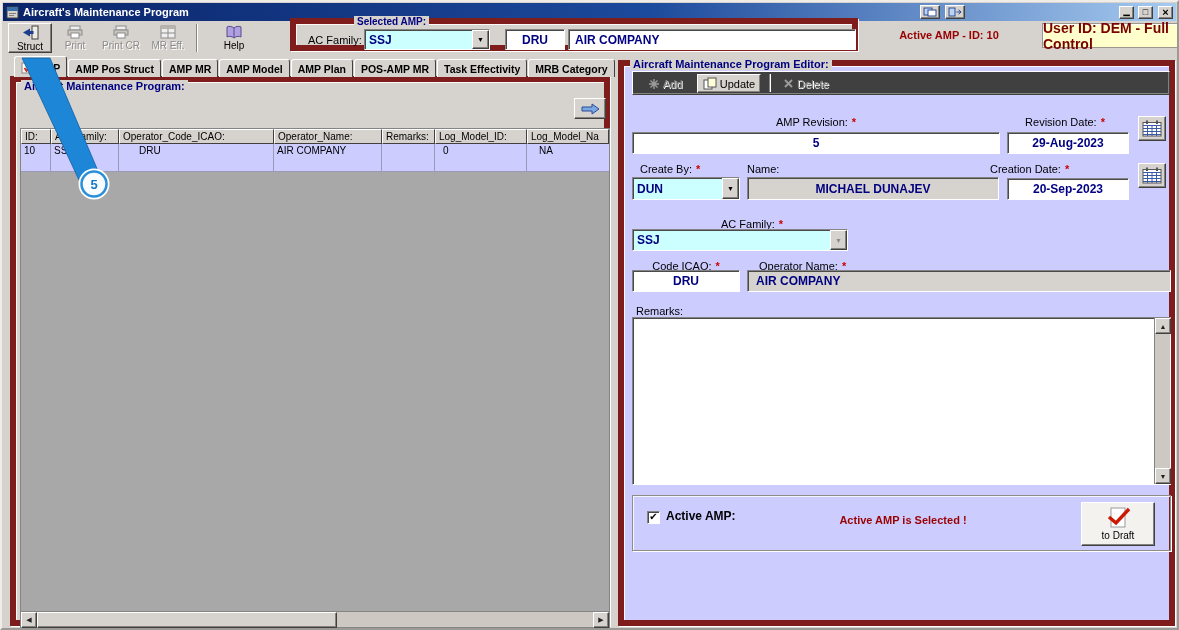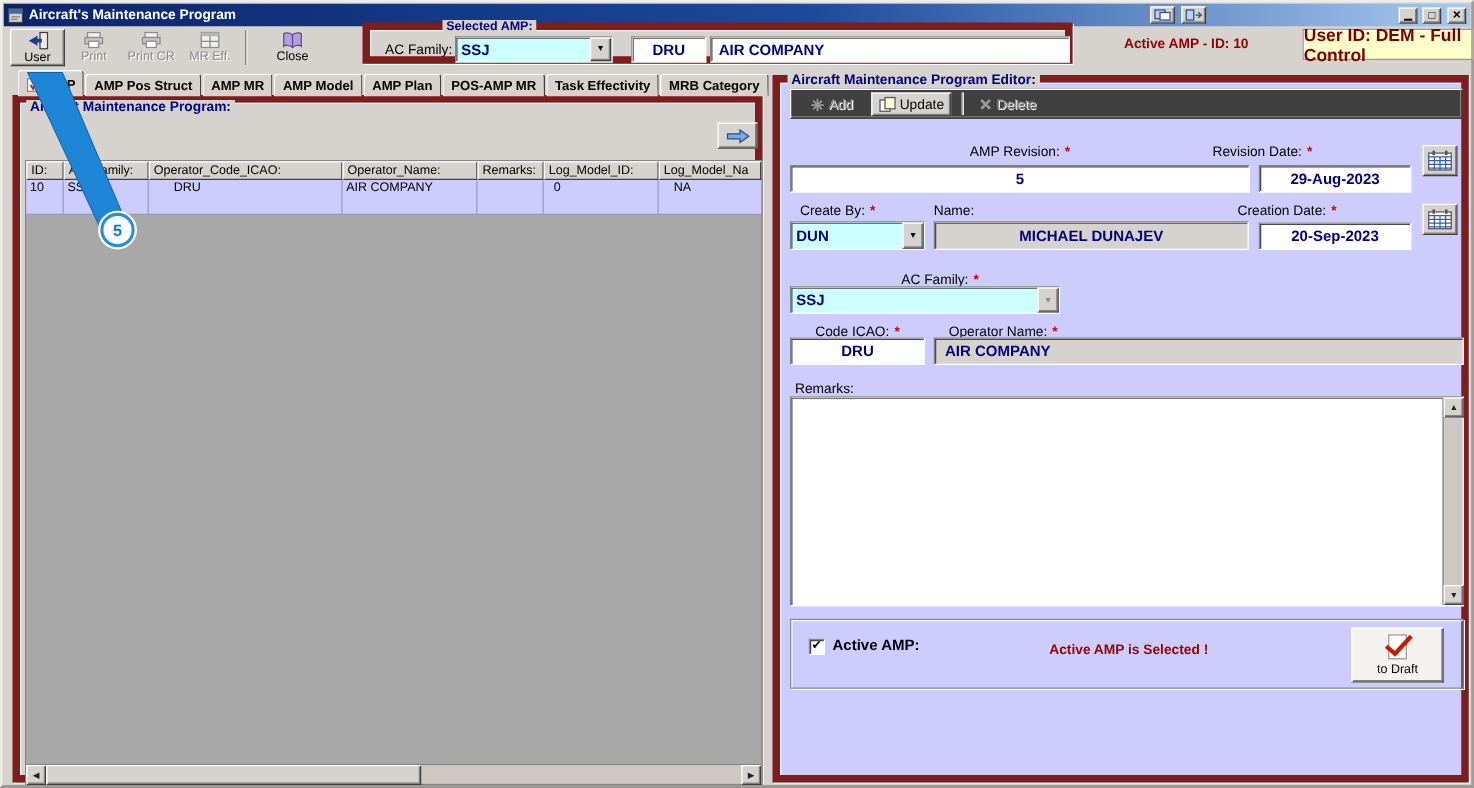--- a/index.html
+++ b/index.html
@@ -69,21 +69,21 @@
     <span class="raised wbtn" style="margin-left:1px">
         <span style="font-size:11px">×</span>
       </span>
   </div>
 
   <div class="abs raised tbtn" style="left:6px;top:21px;width:44px;height:30px">
     <svg width="18" height="15">
         <rect x="11" y="1" width="6" height="13" fill="#efece6" stroke="#404040"></rect>
         <path d="M2 7.5 L9 3.5 V6 H12.5 V9 H9 V11.5 Z" fill="#1b3e8f"></path>
       </svg>
-    <span>User</span>
+    <span>Struct</span>
   </div>
   <div class="abs tbtn" style="left:52px;top:21px;width:42px;height:30px">
     <svg width="18" height="14">
         <rect x="4" y="1" width="10" height="4" fill="#efefef" stroke="#8b8b8b"></rect>
         <rect x="2" y="5" width="14" height="5" fill="#c9c6c0" stroke="#8b8b8b"></rect>
         <rect x="5" y="8" width="8" height="5" fill="#fff" stroke="#8b8b8b"></rect>
       </svg>
     <span class="dis">Print</span>
   </div>
   <div class="abs tbtn" style="left:96px;top:21px;width:46px;height:30px">
@@ -102,21 +102,21 @@
         <line x1="1" y1="8" x2="15" y2="8" stroke="#8b8b8b"></line>
       </svg>
     <span class="dis">MR Eff.</span>
   </div>
   <div class="abs vsep" style="left:194px;top:22px;height:28px"></div>
   <div class="abs tbtn" style="left:208px;top:21px;width:48px;height:30px">
     <svg width="18" height="14">
         <path d="M9 3 C7 1,3 1,2 2 V12 C3 11,7 11,9 13 C11 11,15 11,16 12 V2 C15 1,11 1,9 3 Z" fill="#b0a0e0" stroke="#5a4a90"></path>
         <line x1="9" y1="3" x2="9" y2="13" stroke="#5a4a90"></line>
       </svg>
-    <span>Close</span>
+    <span>Help</span>
   </div>
 
   <div class="abs groupbox" style="left:288px;top:16px;width:568px;height:33px">
     <span class="legend" style="left:58px;font-size:10px">Selected AMP:</span>
     <span class="abs lbl" style="left:12px;top:10px">AC Family:</span>
     <div class="abs sunkw combo cyan" style="left:68px;top:5px;width:126px;height:21px;background:#ccffff">
       <span class="cval">SSJ</span>
       <span class="raised dd">
           <span>▼</span>
         </span>
@@ -230,21 +230,21 @@
       <div class="abs" style="left:144px;top:2px;width:58px;height:19px;display:flex;align-items:center;justify-content:center;gap:3px">
         <svg width="11" height="11">
             <path d="M2 2 L9 9 M9 2 L2 9" stroke="#9a9a9a" stroke-width="2"></path>
           </svg>
         <span class="dis">Delete</span>
       </div>
     </div>
 
     <div class="abs lbl" style="left:8px;top:50px;width:368px;text-align:center"><span>AMP Revision:</span><span class="req">*</span></div>
     <div class="abs sunkw val" style="left:8px;top:66px;width:368px;height:22px">5</div>
-    <div class="abs lbl" style="left:346px;top:50px;width:150px;text-align:left"><span>Revision Date:</span><span class="req">*</span></div>
+    <div class="abs lbl" style="left:366px;top:50px;width:150px;text-align:center"><span>Revision Date:</span><span class="req">*</span></div>
     <div class="abs sunkw val" style="left:383px;top:66px;width:122px;height:22px">29-Aug-2023</div>
     <div class="abs raised cal" style="left:514px;top:50px;width:28px;height:25px">
       <svg width="20" height="17">
           <rect x="1" y="2.5" width="18" height="13.5" fill="#fff" stroke="#555"></rect>
           <path d="M1 5.5 H19 M1 8.5 H19 M1 11.5 H19 M1 14.5 H19 M5.5 5.5 V16 M10 5.5 V16 M14.5 5.5 V16" stroke="#3a5aa8" stroke-width="1"></path>
           <rect x="4" y="0.5" width="2" height="3.5" fill="#555"></rect>
           <rect x="14" y="0.5" width="2" height="3.5" fill="#555"></rect>
         </svg>
     </div>
 

